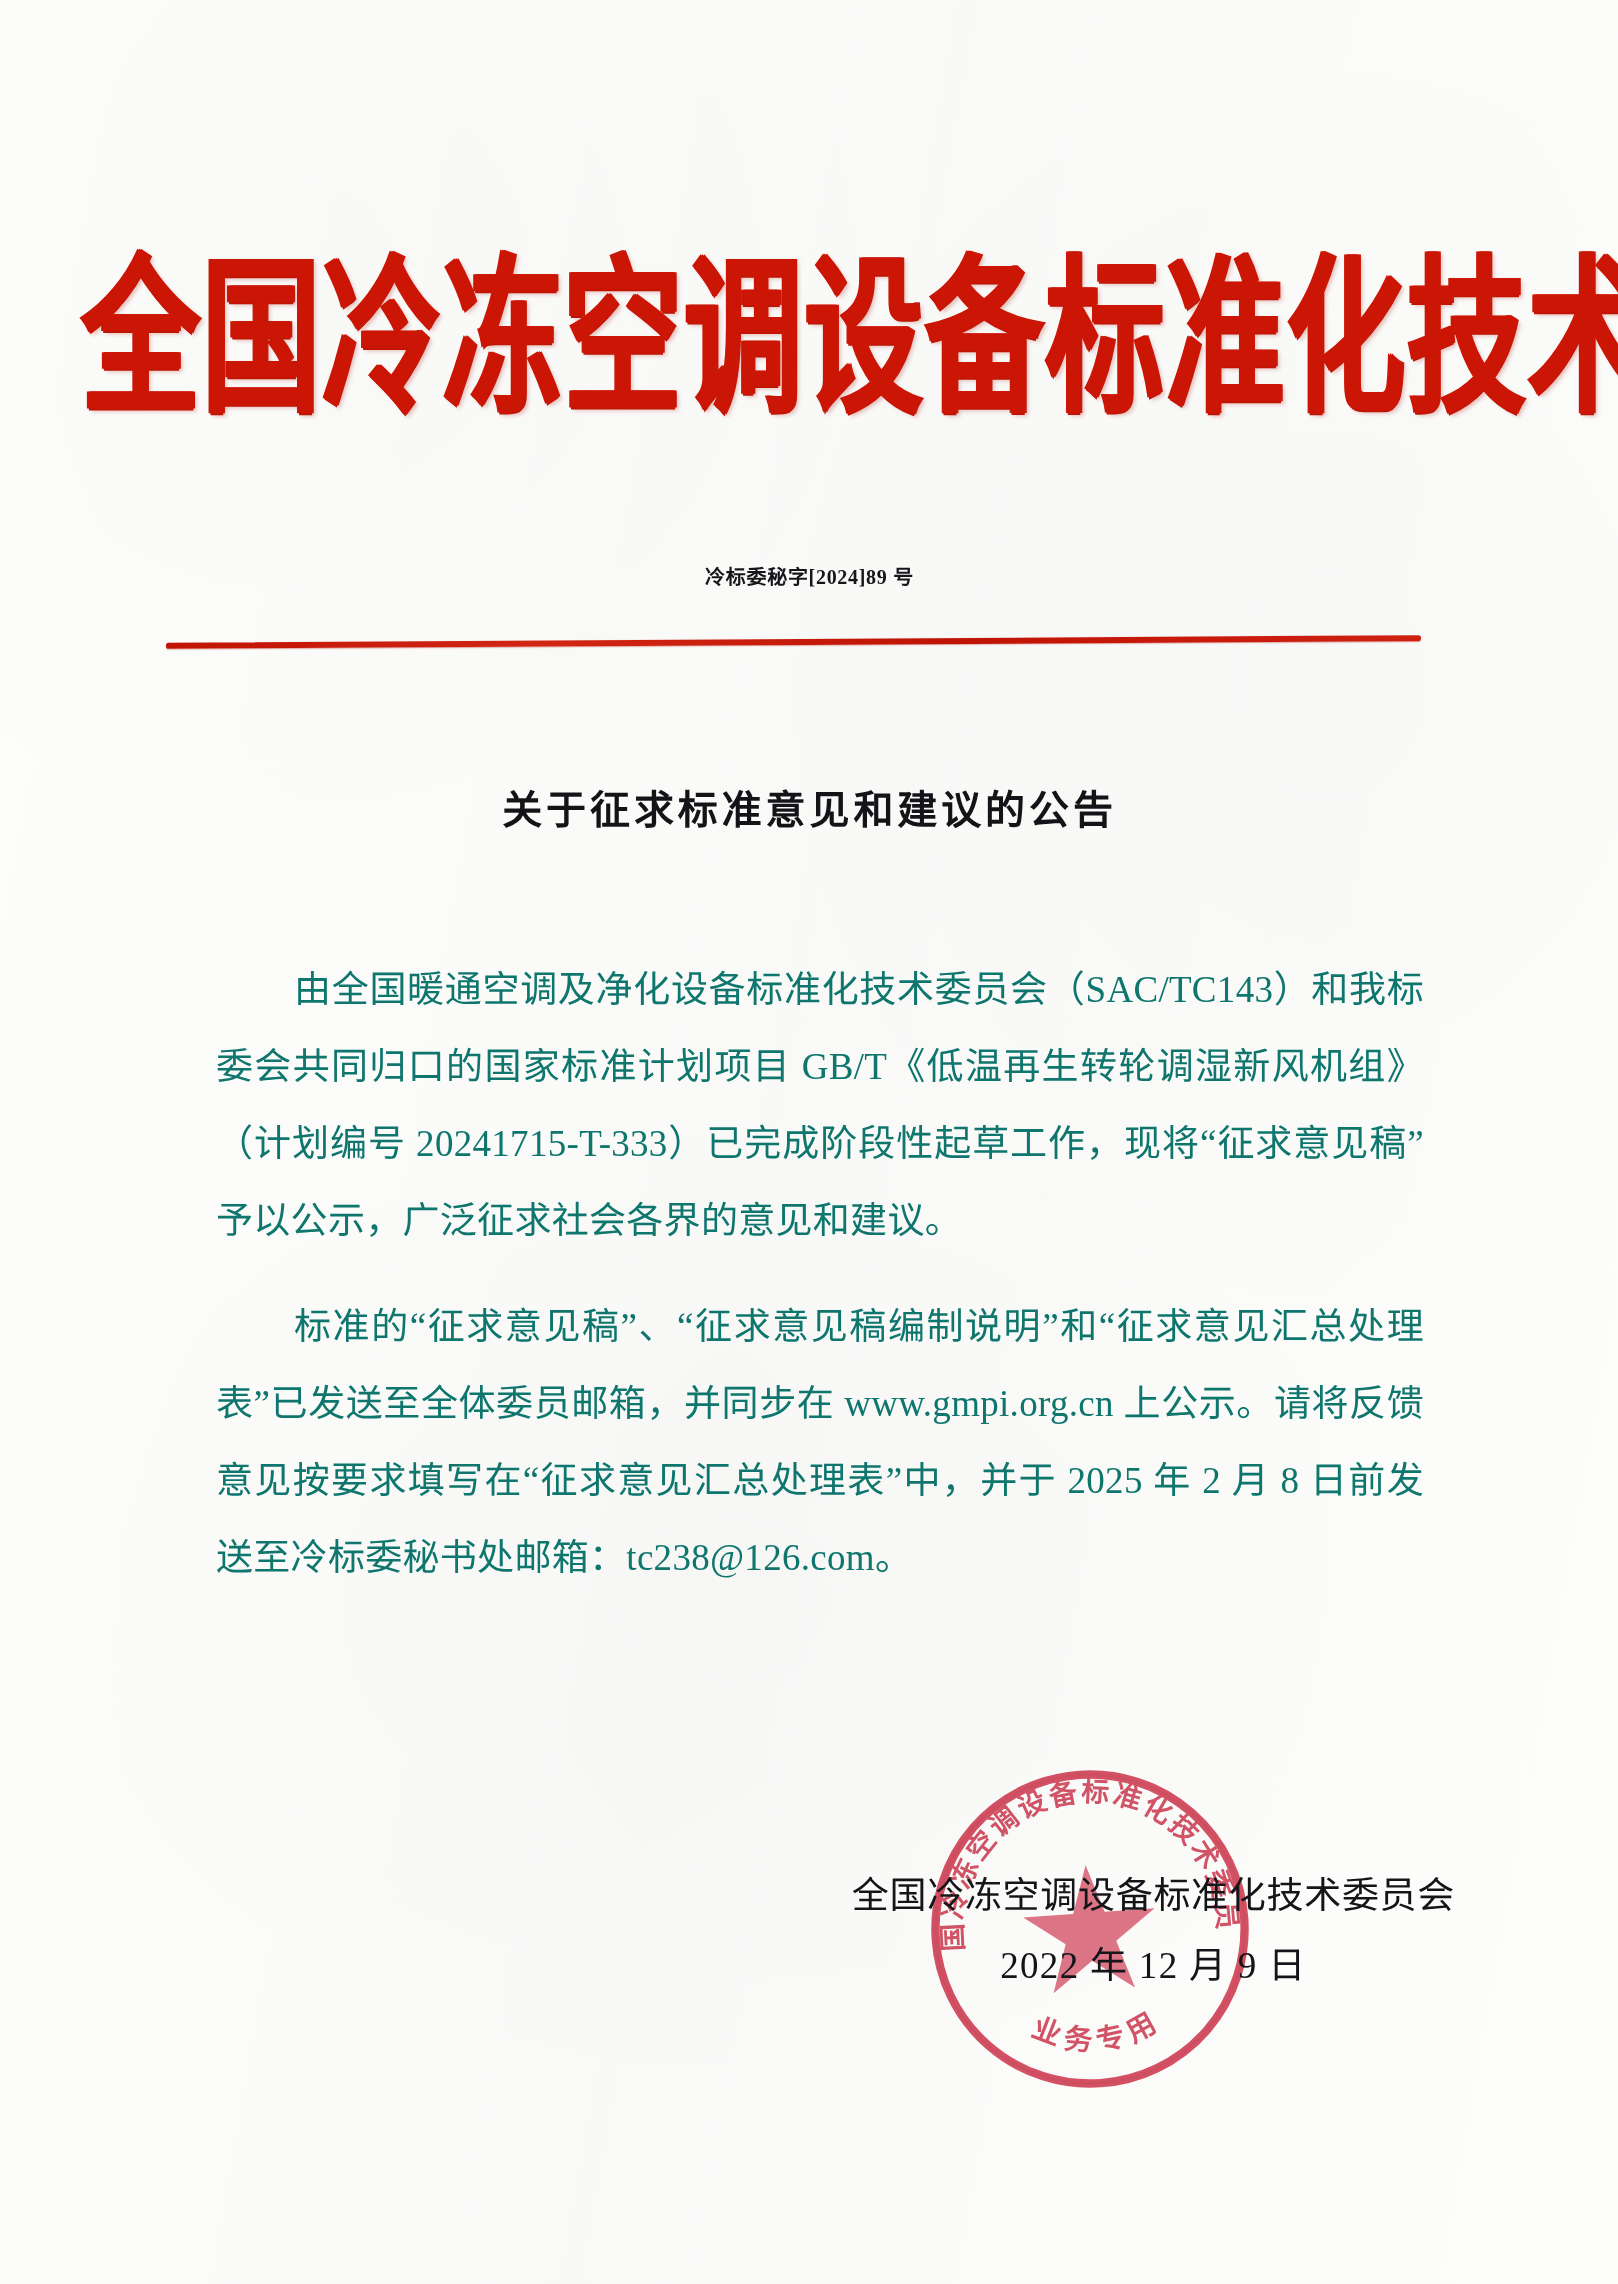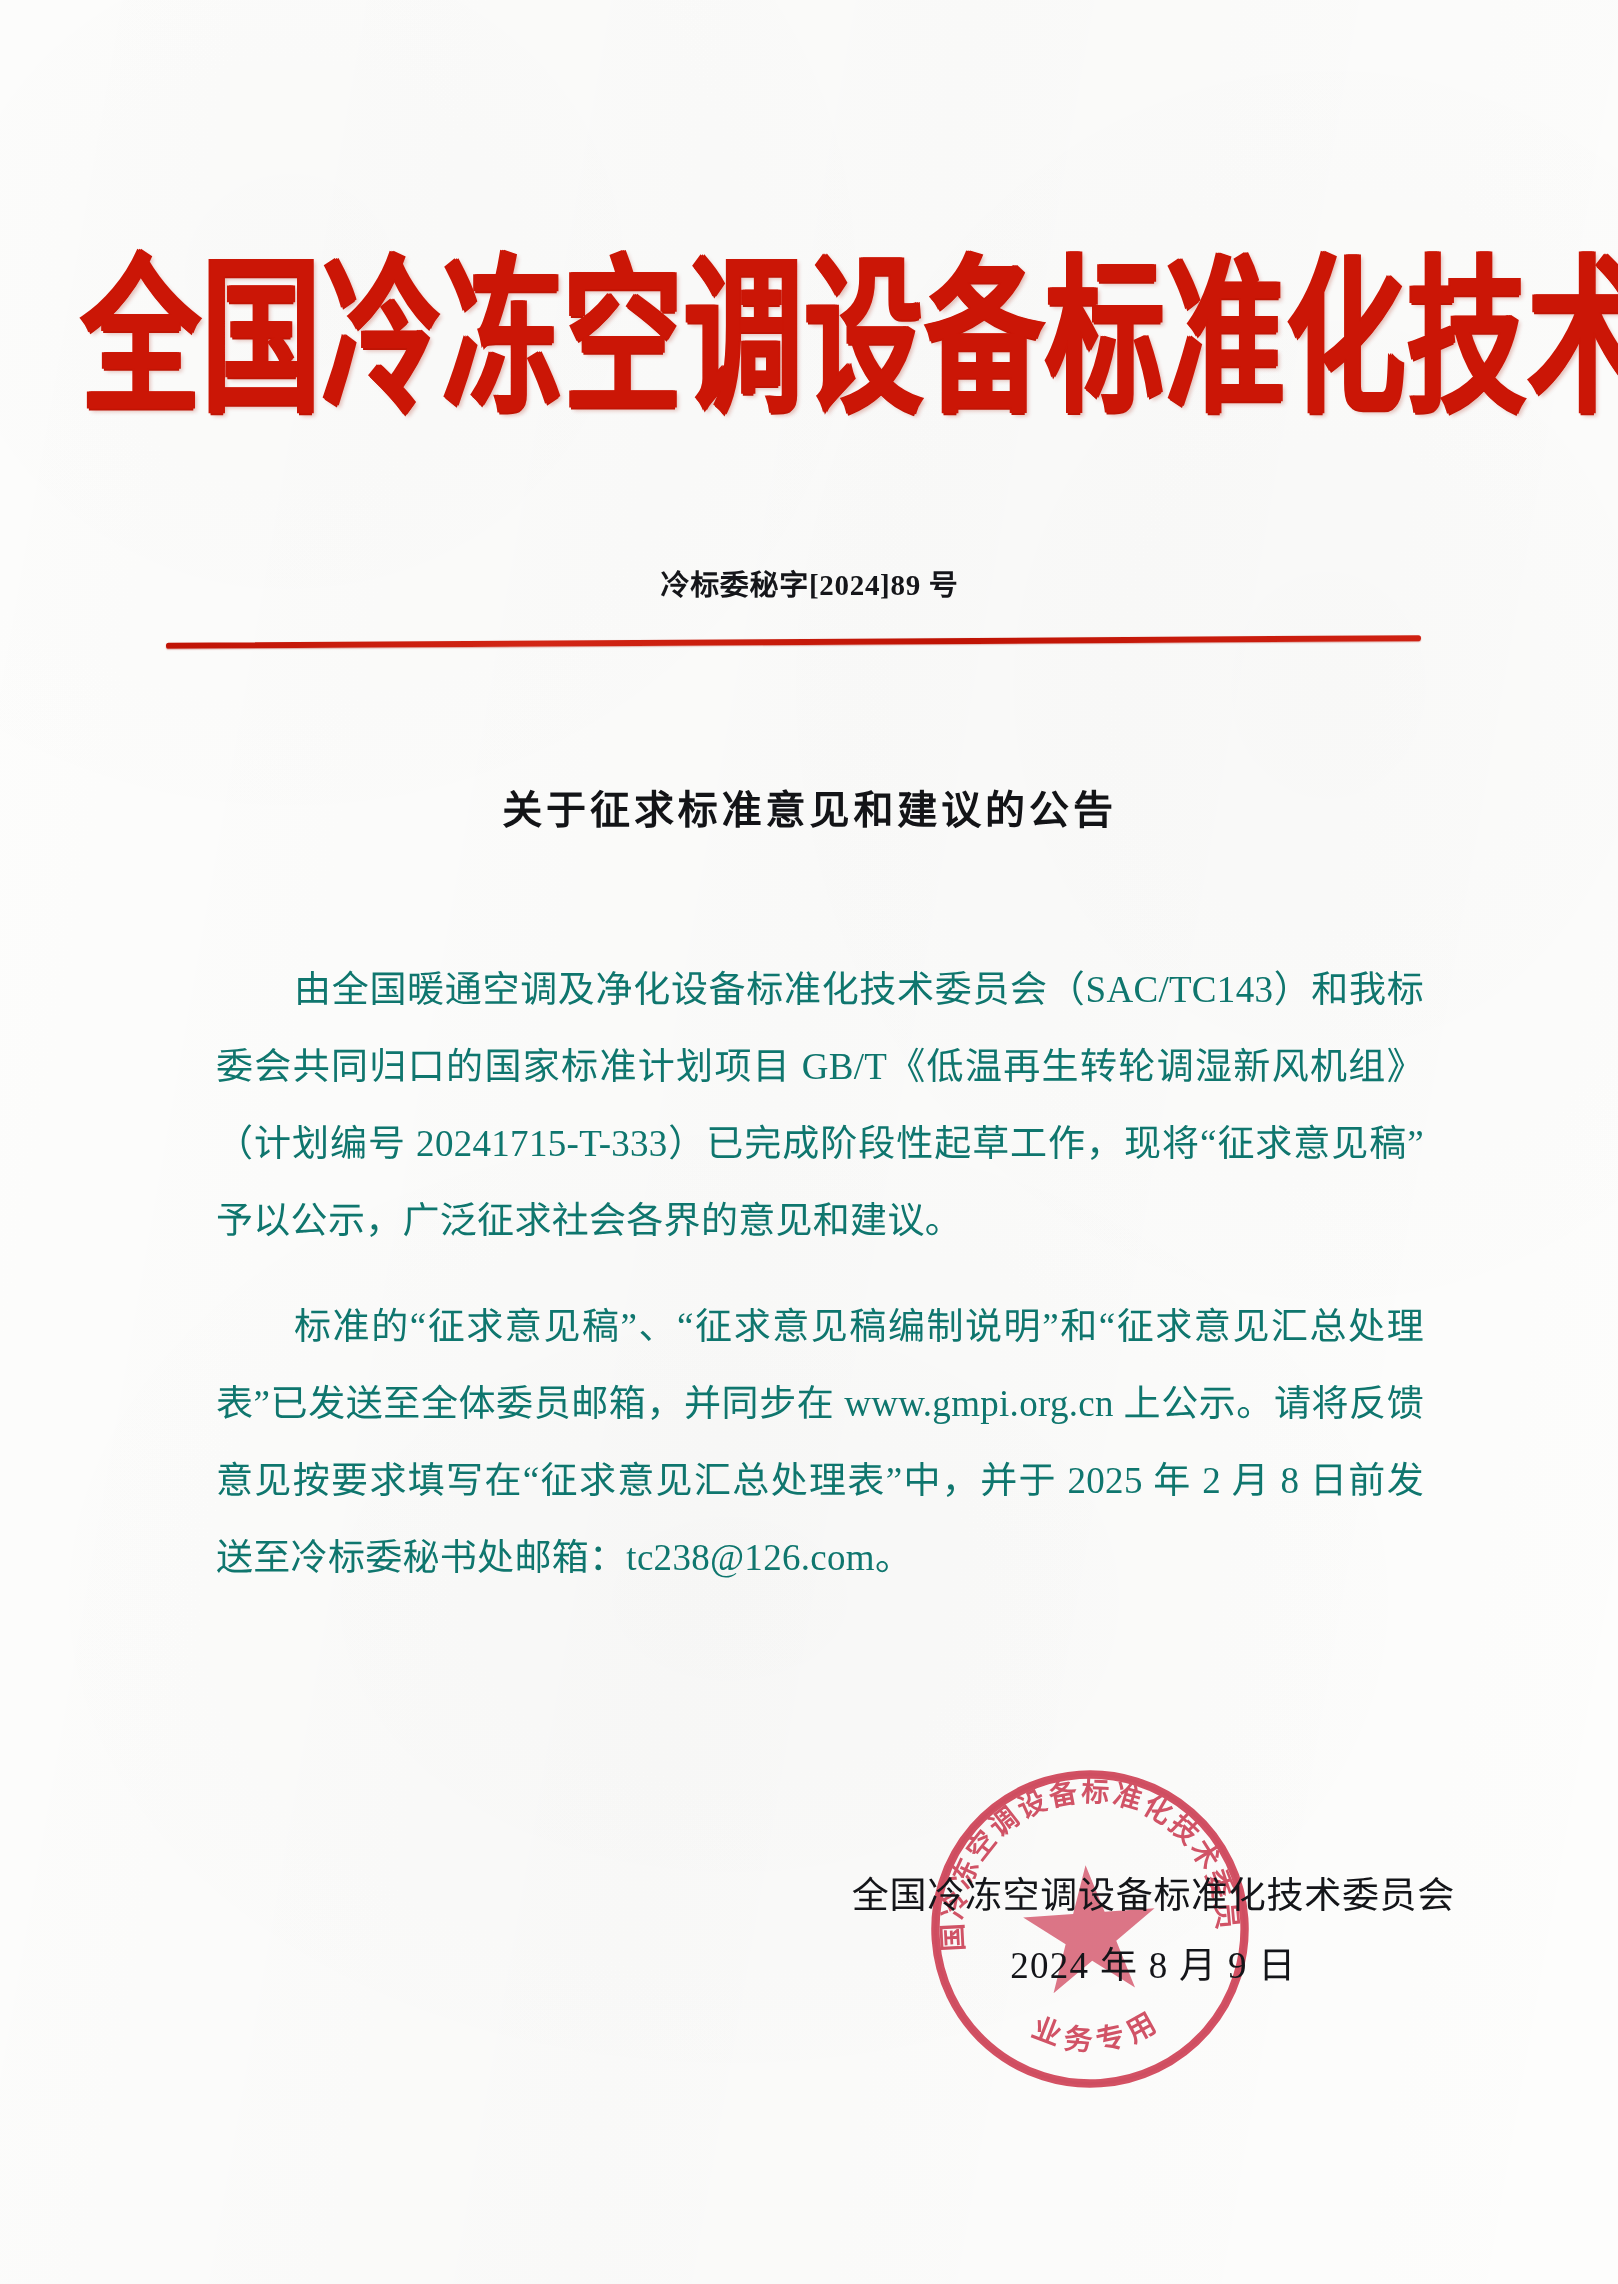--- a/index.html
+++ b/index.html
@@ -58,21 +58,21 @@
   }
 
   
   .doc-number {
     position: absolute;
     left: 0;
     right: 0;
     top: 561px;
     text-align: center;
     font-family: "Liberation Serif", "DejaVu Serif", serif;
-    font-size: 29px;
+    font-size: 20px;
     font-weight: 700;
     letter-spacing: 0.7px;
     color: #15161a;
   }
 
   
   .red-rule {
     position: absolute;
     left: 166px;
     top: 639px;
@@ -200,17 +200,17 @@
       </text>
 
       <text font-family="'Liberation Serif', 'DejaVu Serif', serif" font-size="17" font-weight="700" fill="#cf3c53" letter-spacing="4">
         <textPath href="#sealArcBottom" startOffset="50%" text-anchor="middle">业务专用</textPath>
       </text>
     </svg>
   </div>
 
   <div class="signature-block">
     <div class="signature-org">全国冷冻空调设备标准化技术委员会</div>
-    <div class="signature-date">2024 年 8 月 9 日</div>
+    <div class="signature-date">2022 年 12 月 9 日</div>
   </div>
 
 </div>
 
 
 </body></html>

